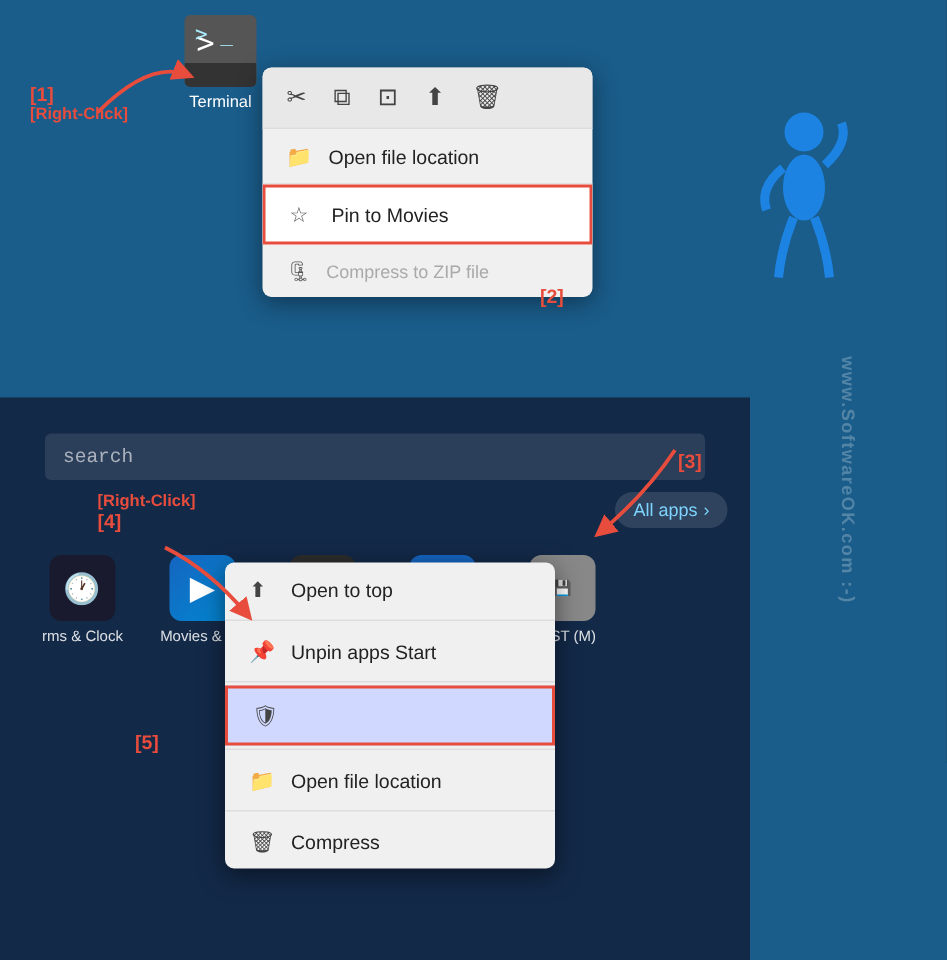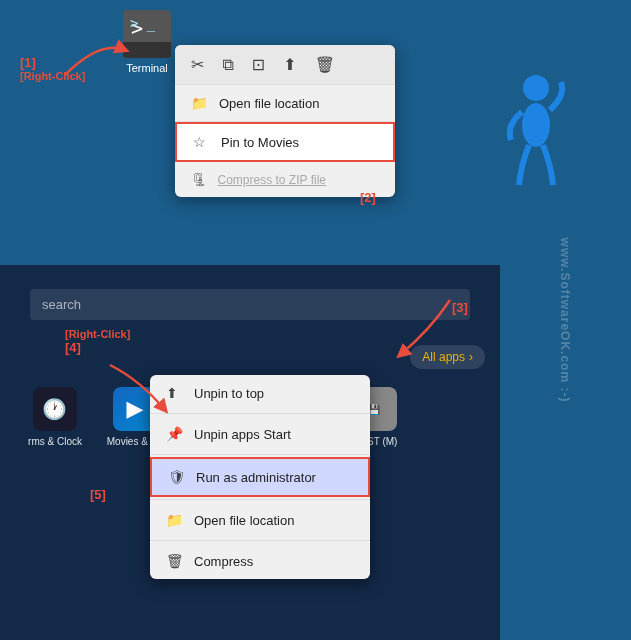--- a/index.html
+++ b/index.html
@@ -155,40 +155,40 @@
       margin: 0 20px;
       padding: 8px 0 8px 12px;
       background: rgba(255,255,255,0.1);
       border-radius: 4px;
       color: rgba(255,255,255,0.6);
       font-size: 13px;
       margin-top: 12px;
       margin-left: 15px;
       margin-right: 15px;
       width: calc(100% - 30px);
+      font-family: Liberation Mono, monospace;
     }
 
     
     .start-top-row {
       display: flex;
       justify-content: flex-end;
       padding: 8px 15px 0 15px;
     }
     .all-apps-btn {
       background: rgba(255,255,255,0.12);
       border: none;
-      color: #eab308;
+      color: #7dd3fc;
       padding: 5px 12px;
       border-radius: 14px;
       font-size: 12px;
       cursor: pointer;
       display: flex;
       align-items: flex-start;
       gap: 4px;
-      margin-top: 17px;
     }
 
     
     .pinned-apps {
       display: flex;
       align-items: center;
       gap: 0;
       padding: 12px 15px 0;
       overflow: hidden;
     }
@@ -360,21 +360,21 @@
       <span>Open file location</span>
     </div>
 
     <div class="context-menu-item highlighted">
       <span class="item-icon">☆</span>
       <span>Pin to Movies</span>
     </div>
 
     <div class="zip-item">
       <span class="item-icon">🗜</span>
-      <span style="color:#aaa;font-size:12px;text-decoration:underline;">Compress to ZIP file</span>
+      <span style="color:#aaa;font-size:12px;">Compress to ZIP file</span>
     </div>
   </div>
 
   <div class="label-2">
     <span>[2]</span>
   </div>
 
 </div>
 
 <div class="start-menu">
@@ -418,33 +418,32 @@
       <div class="app-icon icon-post" style="font-size:10px;">💾</div>
       <div class="app-label">POST (M)</div>
     </div>
 
   </div>
 
   <div class="context-menu-start">
 
     <div class="ctx-start-item">
       <span class="item-icon">⬆</span>
-      <span>Unpin to top</span>
+      <span>Open to top</span>
     </div>
     <div class="ctx-divider"></div>
 
     <div class="ctx-start-item">
       <span class="item-icon">📌</span>
       <span>Unpin apps Start</span>
     </div>
     <div class="ctx-divider"></div>
 
     <div class="ctx-start-item highlighted">
       <span class="item-icon">🛡</span>
-      <span>Run as administrator</span>
     </div>
     <div class="ctx-divider"></div>
 
     <div class="ctx-start-item">
       <span class="item-icon">📁</span>
       <span>Open file location</span>
     </div>
     <div class="ctx-divider"></div>
 
     <div class="ctx-start-item">

